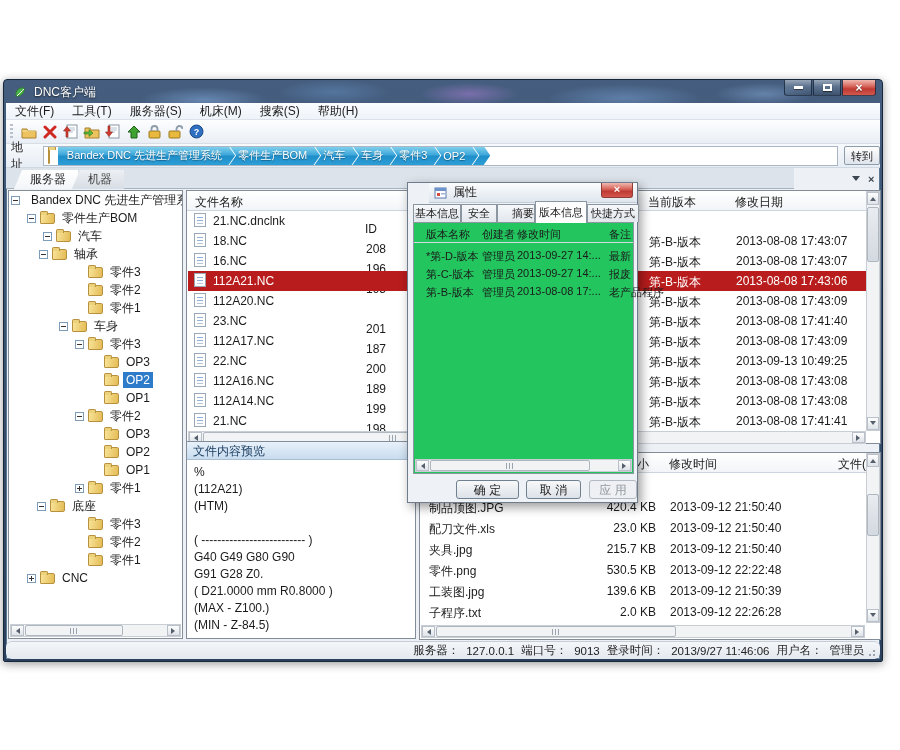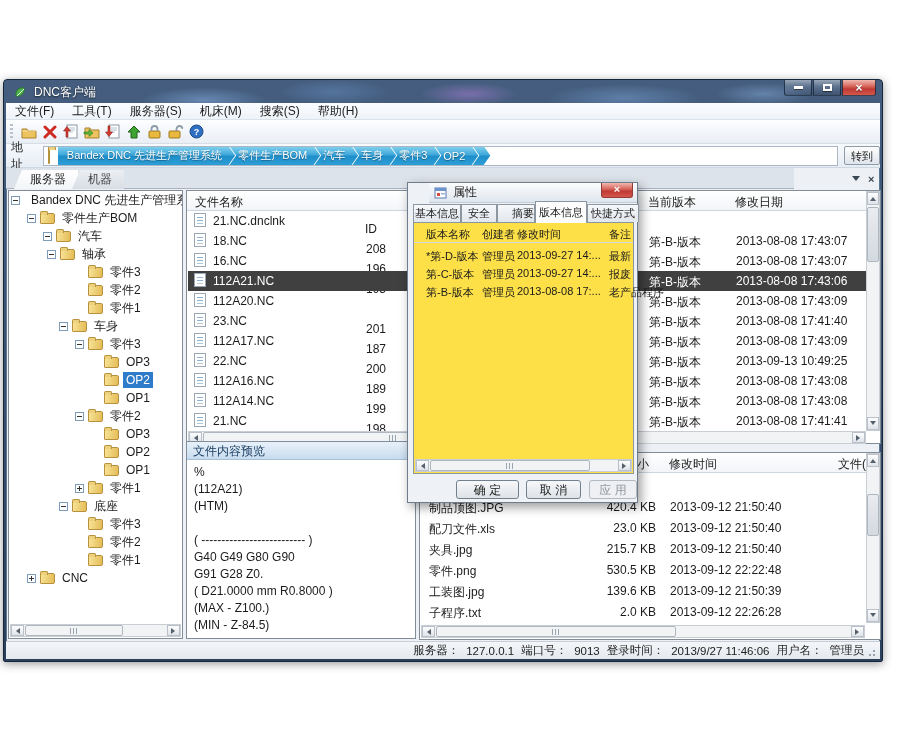--- a/index.html
+++ b/index.html
@@ -90,21 +90,21 @@
           background:#ecd27c; border:1px solid #b8913d; border-bottom:none; border-radius:2px 2px 0 0; }
   .tlabel { padding:1px 3px; }
   .tlabel.sel { background:#2e7bc9; color:#fff; }
 
   
   .flist { left:186px; top:190px; width:695px; height:254px; }
   .lhead { position:absolute; left:0; top:0; right:0; height:20px; background:linear-gradient(#ffffff,#f2f5f8);
            border-bottom:1px solid #cdd5de; font-size:12px; }
   .lhead span, .lr span { position:absolute; top:3px; white-space:nowrap; }
   .lr { position:absolute; left:1px; width:678px; height:20px; font-size:12px; }
-  .lr.sel { background:#404040; color:#fff; }
+  .lr.sel { background:#b91c1c; color:#fff; }
   .c-name { left:25px; } .h-name { left:8px; }
   .c-id, .h-id { left:178px;margin-top:28px; }
   .c-ver, .h-ver { left:461px; }
   .c-date, .h-date { left:548px; }
   .fic { width:12px; height:14px; background:#fff; border:1px solid #9aa7b5; position:absolute; left:6px !important; top:2px !important; }
   .fic::before { content:""; position:absolute; left:2px; top:3px; right:2px; height:1px;
                  background:#8fb3d9; box-shadow:0 3px 0 #8fb3d9, 0 6px 0 #b9c6d4; }
 
   
   .preview { left:186px; top:441px; width:230px; height:198px; overflow:hidden; }
@@ -144,33 +144,33 @@
   .dlg-title { position:absolute; left:0; top:0; right:0; height:20px;
                background:linear-gradient(#fbfcfd,#dfe6ee); border-bottom:1px solid #c3ccd6;
                font-size:12px; display:flex; align-items:center; gap:5px; padding-left:5px;margin-left:21px; }
   .dlg-close { position:absolute; left:193px; top:0px; width:32px; height:15px; border:1px solid #913c36;
                border-top:none; border-radius:0 0 3px 3px;
                background:linear-gradient(#f0b8b0,#d96a60 40%,#bf3a34 60%,#d4574d);
                color:#fff; font-size:11px; font-weight:bold; text-align:center; line-height:13px; }
   .dtab { position:absolute; font-size:11px; text-align:center; border:1px solid #8c96a0; border-bottom:none;
           background:linear-gradient(#f6f8fa,#e2e7ed); line-height:17px; }
   .dtab.on { background:#fdfdfd; line-height:20px; z-index:2; }
-  .dlg-list { position:absolute; left:5px; top:39px; width:221px; height:252px; background:#fde047;
+  .dlg-list { position:absolute; left:5px; top:39px; width:221px; height:252px; background:#22c55e;
               border:1px solid #8c96a0; font-size:11px; }
   .dlh { position:absolute; top:4px; border-bottom:none; white-space:nowrap; }
   .dl-row span { position:absolute; white-space:nowrap; }
   .dcol1 { left:12px; } .dcol2 { left:68px; } .dcol3 { left:103px; } .dcol4 { left:195px; }
   .dlg-btn { position:absolute; top:297px; height:19px; font-size:12px; text-align:center; line-height:18px;
              border:1px solid #70808f; border-radius:3px; background:linear-gradient(#f7f8f9,#dde2e8); }
   .dlg-btn.off { color:#93989e; border-color:#b3b9c0; background:#eef0f3; }
 
   
   .statusbar { left:6px; top:641px; width:874px; height:18px; background:linear-gradient(#f4f6f9,#e4e9ef);
                border-top:1px solid #c6cdd6; font-size:11.5px; display:flex; align-items:center;
-               justify-content:flex-end; gap:7px; padding-right:16px; color:#222; }
+               justify-content:flex-end; gap:7px; padding-right:16px; color:#222;border-radius:6px; }
   .sgrip { position:absolute; right:2px; bottom:2px; width:10px; height:10px;
            background:radial-gradient(circle at 2px 8px,#9aa4b0 1px,transparent 1.5px),
                       radial-gradient(circle at 6px 8px,#9aa4b0 1px,transparent 1.5px),
                       radial-gradient(circle at 6px 4px,#9aa4b0 1px,transparent 1.5px); }
 </style>
 </head>
 <body>
 
 <div class="page">
   <div class="win"></div>
@@ -297,21 +297,21 @@
     <div class="trow" style="padding-left:18px">
         <span class="exp"></span>
         <span class="fold"></span>
         <span class="tlabel">零件生产BOM</span>
       </div>
     <div class="trow" style="padding-left:34px">
         <span class="exp"></span>
         <span class="fold"></span>
         <span class="tlabel">汽车</span>
       </div>
-    <div class="trow" style="padding-left:38px">
+    <div class="trow" style="padding-left:30px">
         <span class="exp"></span>
         <span class="fold"></span>
         <span class="tlabel">轴承</span>
       </div>
     <div class="trow" style="padding-left:66px">
         <span class="exp none"></span>
         <span class="fold"></span>
         <span class="tlabel">零件3</span>
       </div>
     <div class="trow" style="padding-left:66px">
@@ -367,21 +367,21 @@
     <div class="trow" style="padding-left:82px">
         <span class="exp none"></span>
         <span class="fold"></span>
         <span class="tlabel">OP1</span>
       </div>
     <div class="trow" style="padding-left:66px">
         <span class="exp plus"></span>
         <span class="fold"></span>
         <span class="tlabel">零件1</span>
       </div>
-    <div class="trow" style="padding-left:50px">
+    <div class="trow" style="padding-left:28px">
         <span class="exp"></span>
         <span class="fold"></span>
         <span class="tlabel">底座</span>
       </div>
     <div class="trow" style="padding-left:66px">
         <span class="exp none"></span>
         <span class="fold"></span>
         <span class="tlabel">零件3</span>
       </div>
     <div class="trow" style="padding-left:66px">

